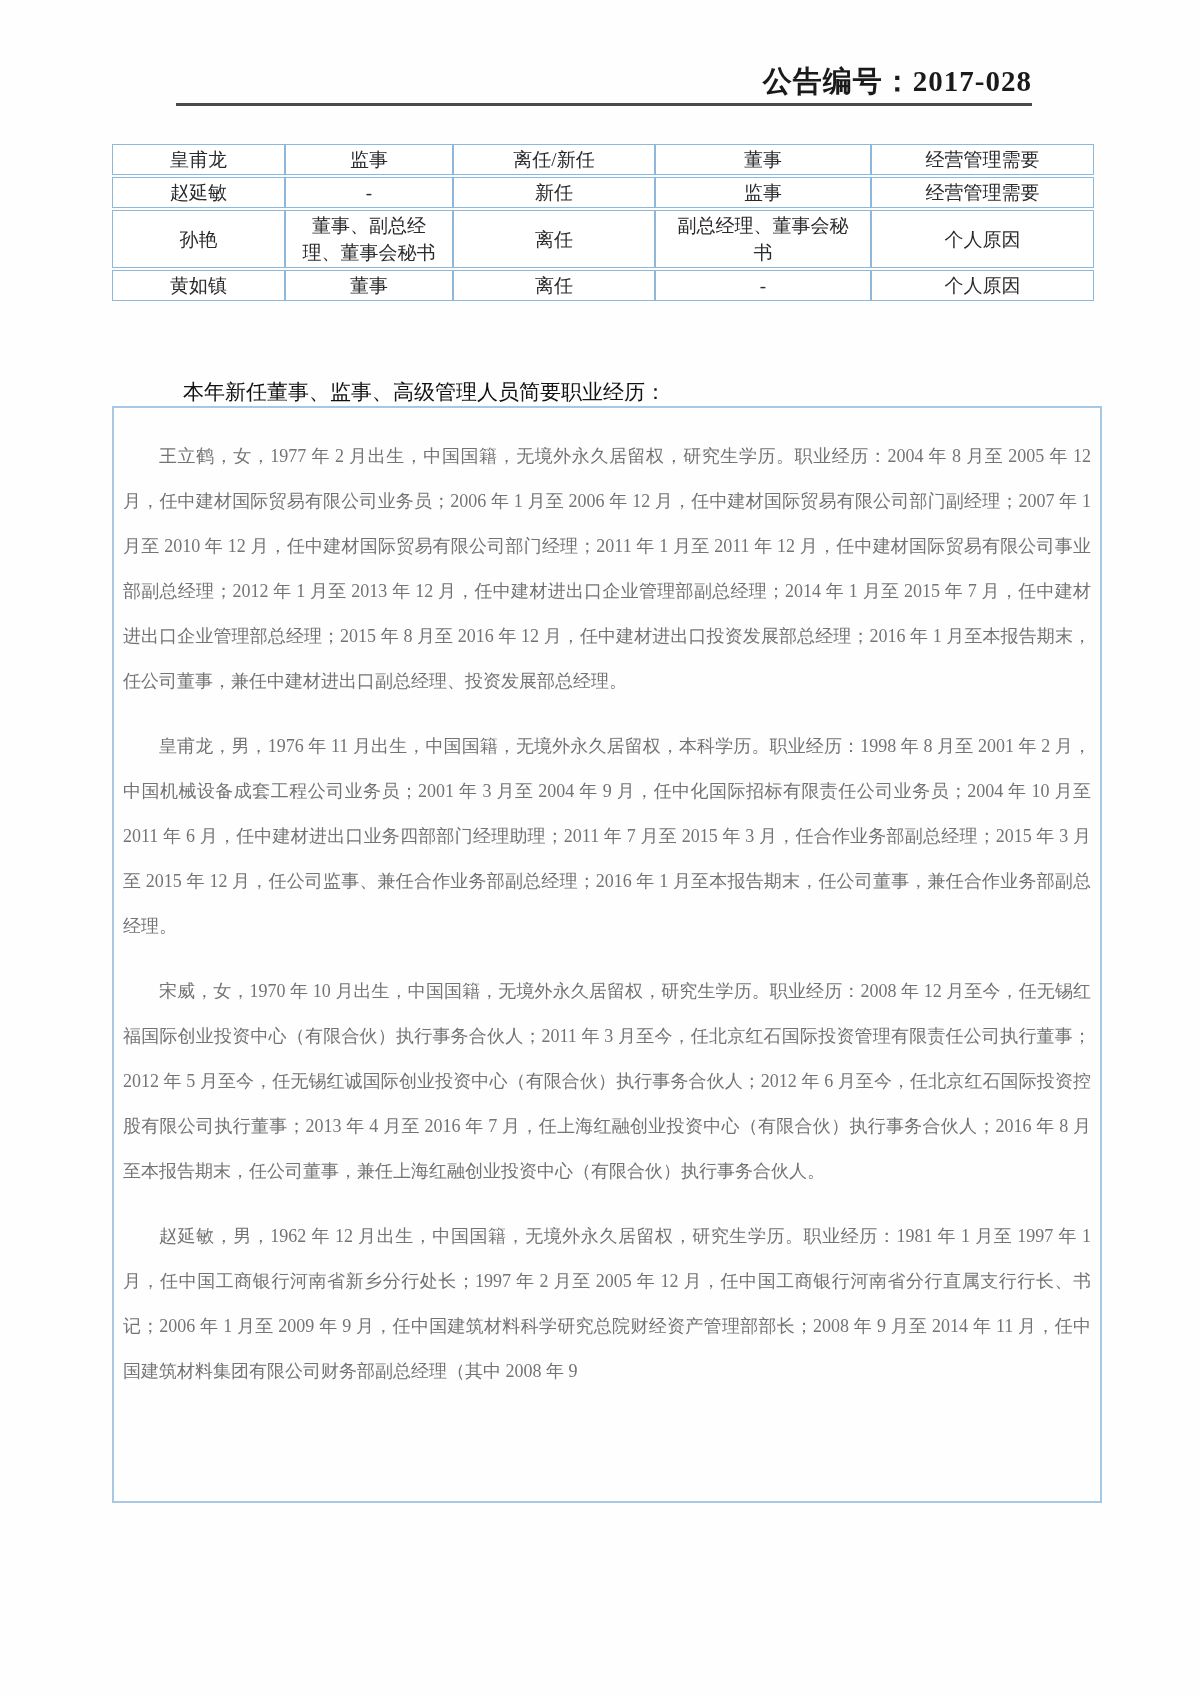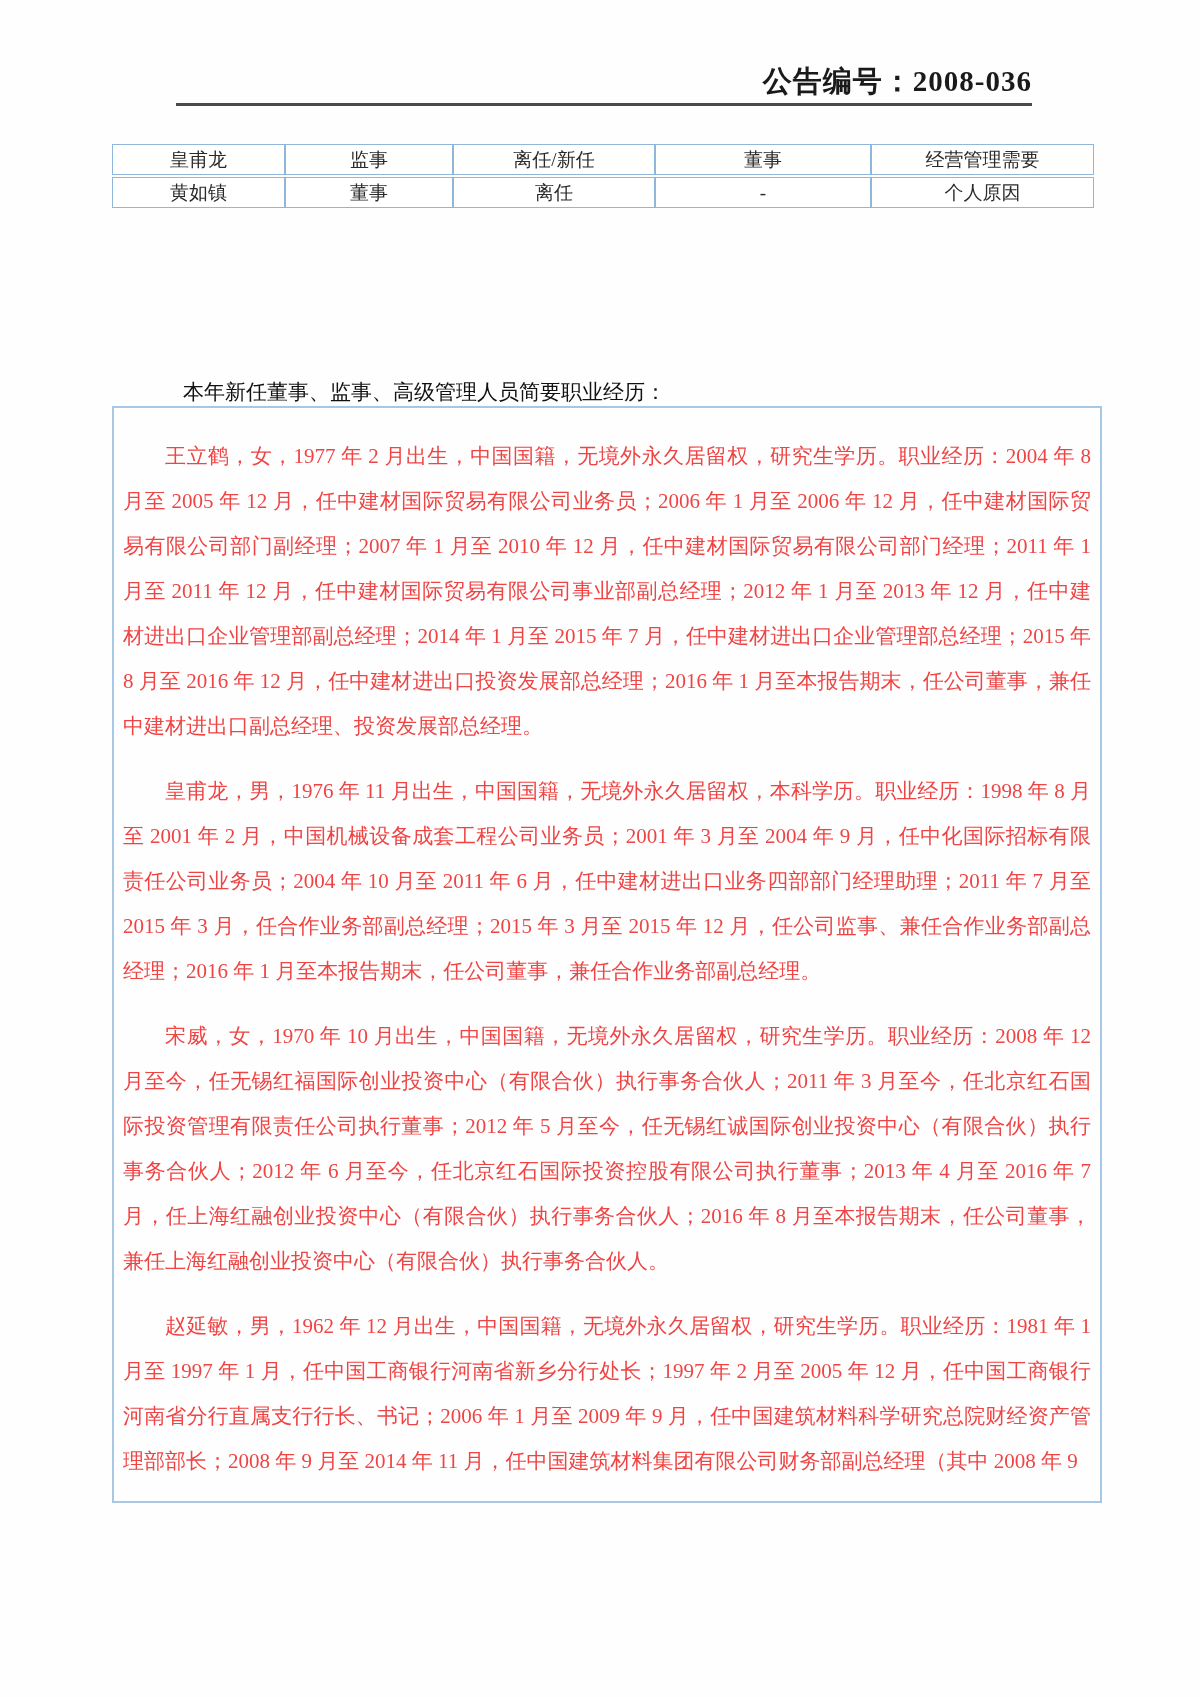--- a/index.html
+++ b/index.html
@@ -62,51 +62,65 @@
   .bio-box {
     position: absolute;
     top: 406px; left: 112px;
     width: 990px; height: 1097px;
     border: 2px solid #a6c8e4;
     padding: 26px 9px 0 9px;
     overflow: hidden;
     background: #fefefe;
   }
   .bio-box p {
-    font-size: 21px;
+    font-size: 18px;
     line-height: 45px;
     text-align: justify;
     text-indent: 2em;
     margin-bottom: 20px;
-    color: #ef4444;
+    color: #737373;
   }
 </style>
 </head>
 <body>
 
 <div class="page">
 
-  <div class="header-text">公告编号：2008-036</div>
+  <div class="header-text">公告编号：2017-028</div>
   <div class="header-rule"></div>
 
   <table class="change-table">
     <colgroup>
       <col style="width:173px">
       <col style="width:168px">
       <col style="width:202px">
       <col style="width:216px">
       <col style="width:223px">
     </colgroup>
     <tbody>
       <tr>
         <td>皇甫龙</td>
         <td>监事</td>
         <td>离任/新任</td>
         <td>董事</td>
         <td>经营管理需要</td>
+      </tr>
+      <tr>
+        <td>赵延敏</td>
+        <td>-</td>
+        <td>新任</td>
+        <td>监事</td>
+        <td>经营管理需要</td>
+      </tr>
+      <tr>
+        <td>孙艳</td>
+        <td>董事、副总经理、董事会秘书</td>
+        <td>离任</td>
+        <td>副总经理、董事会秘书</td>
+        <td>个人原因</td>
       </tr>
       <tr>
         <td>黄如镇</td>
         <td>董事</td>
         <td>离任</td>
         <td>-</td>
         <td>个人原因</td>
       </tr>
     </tbody>
   </table>

